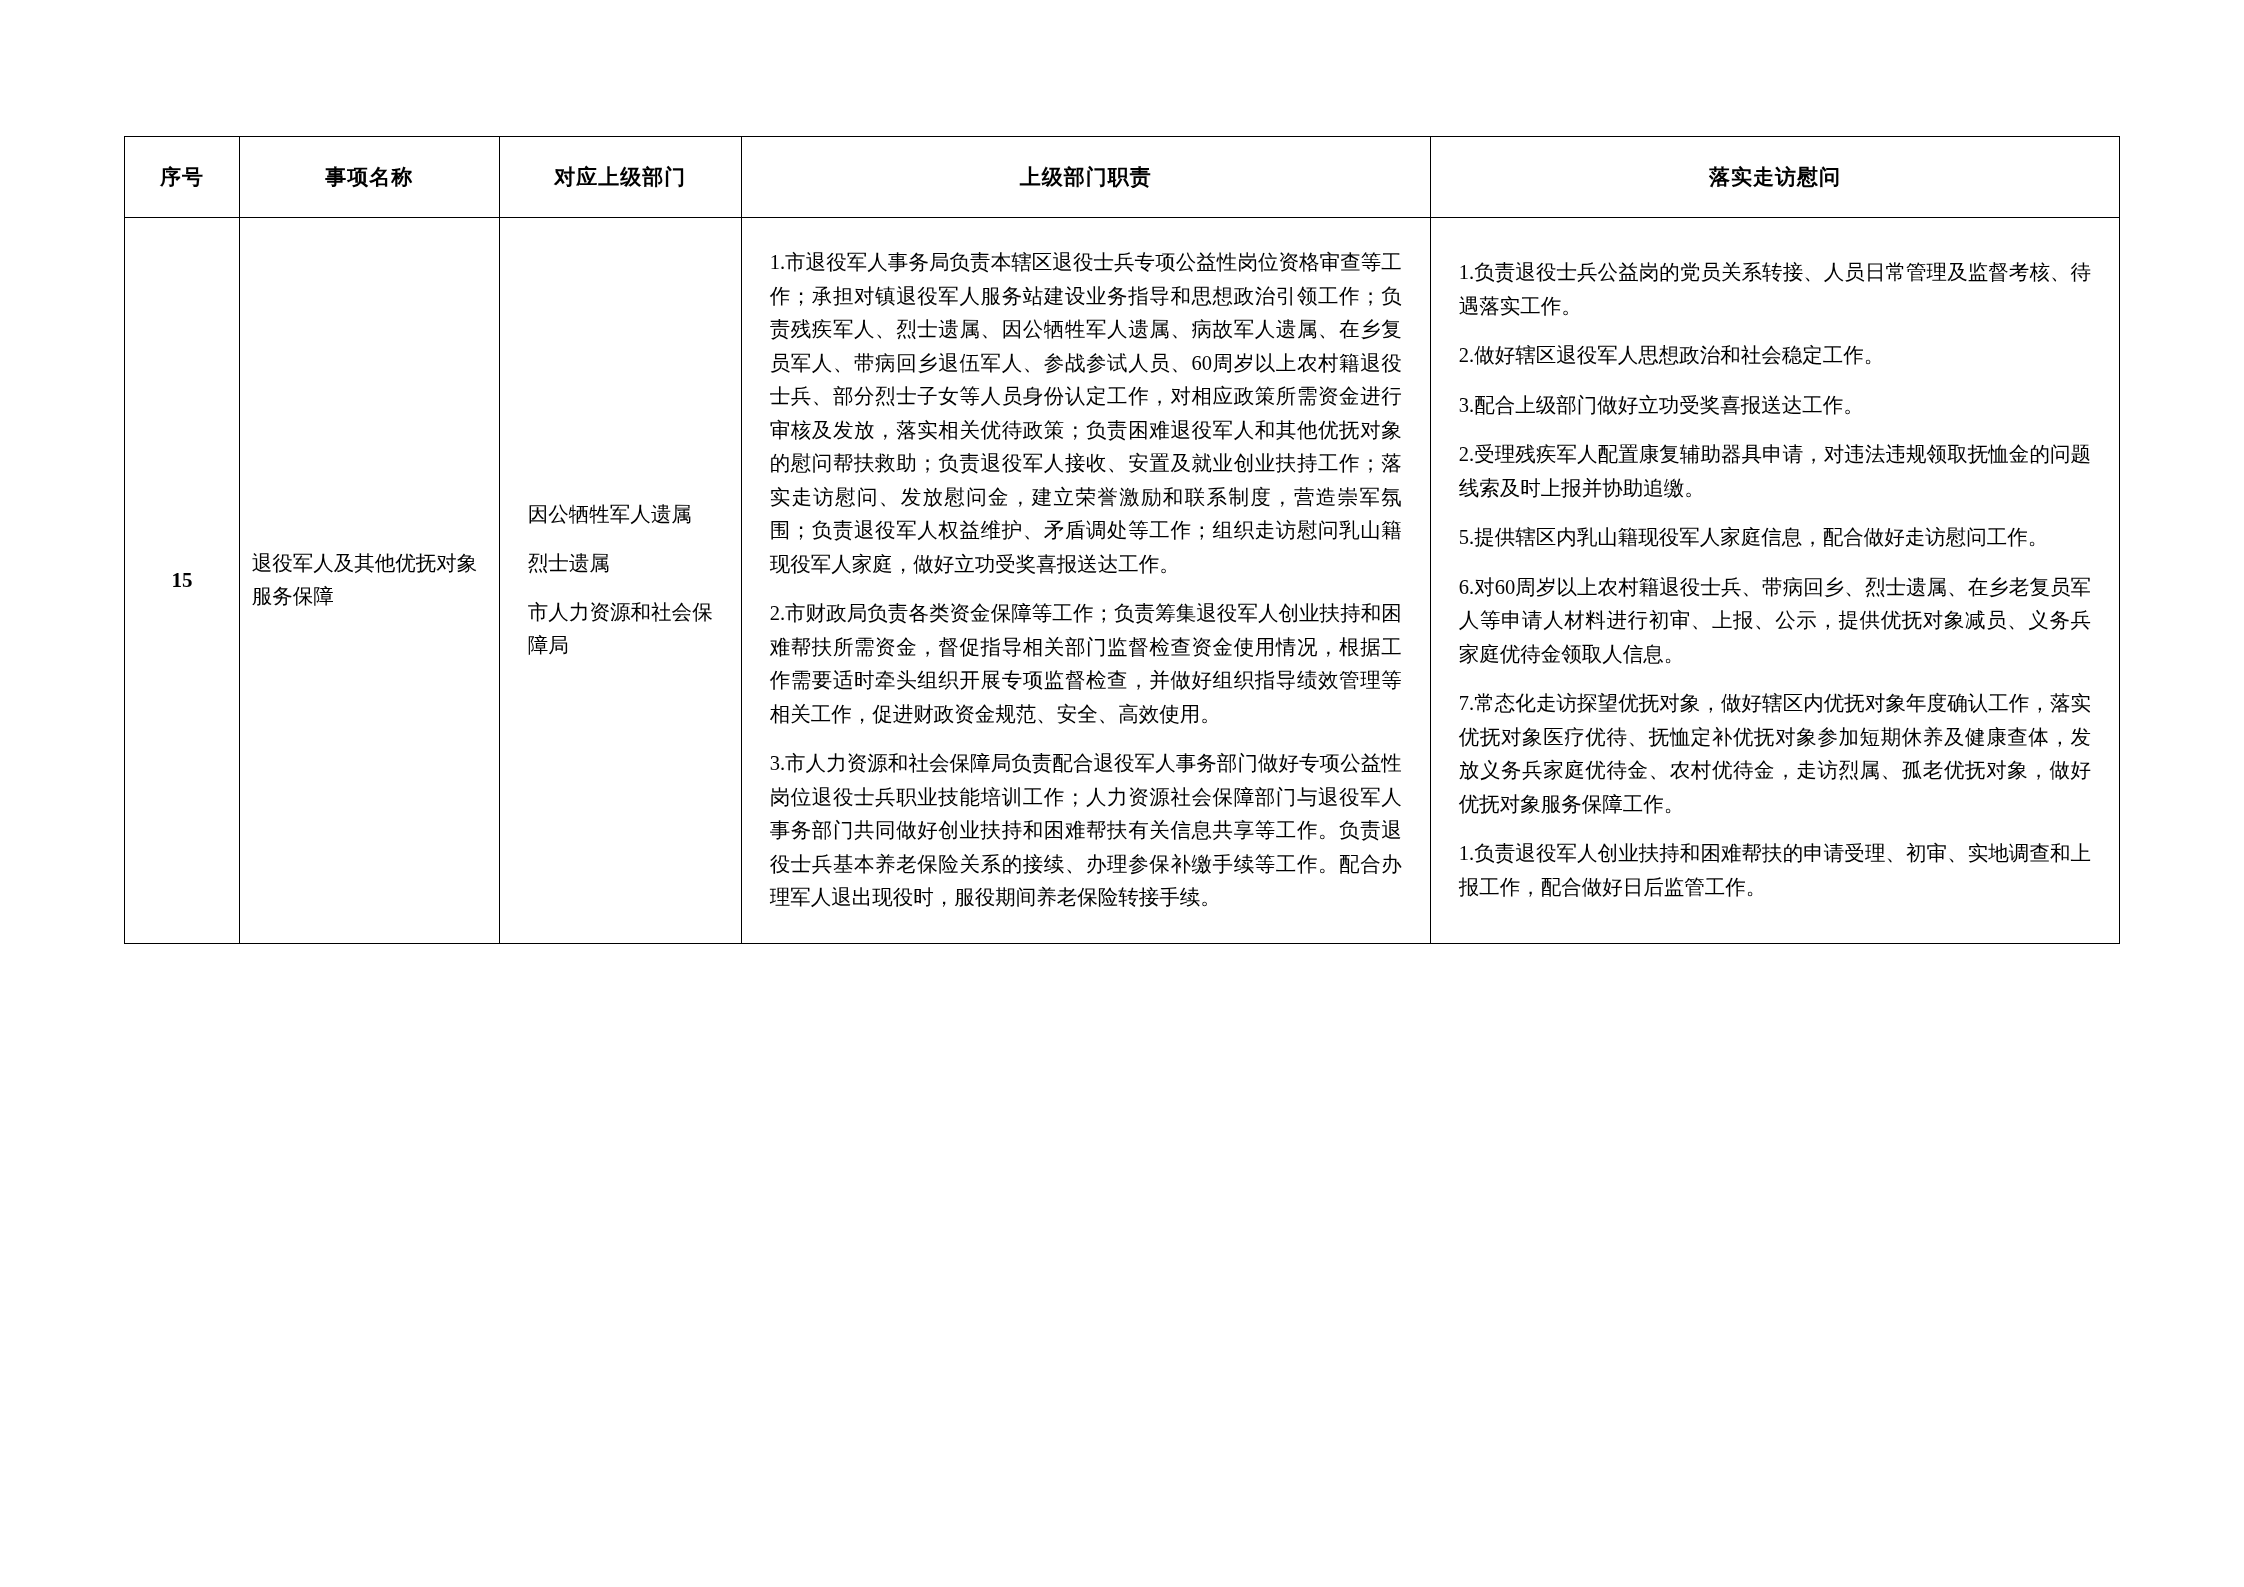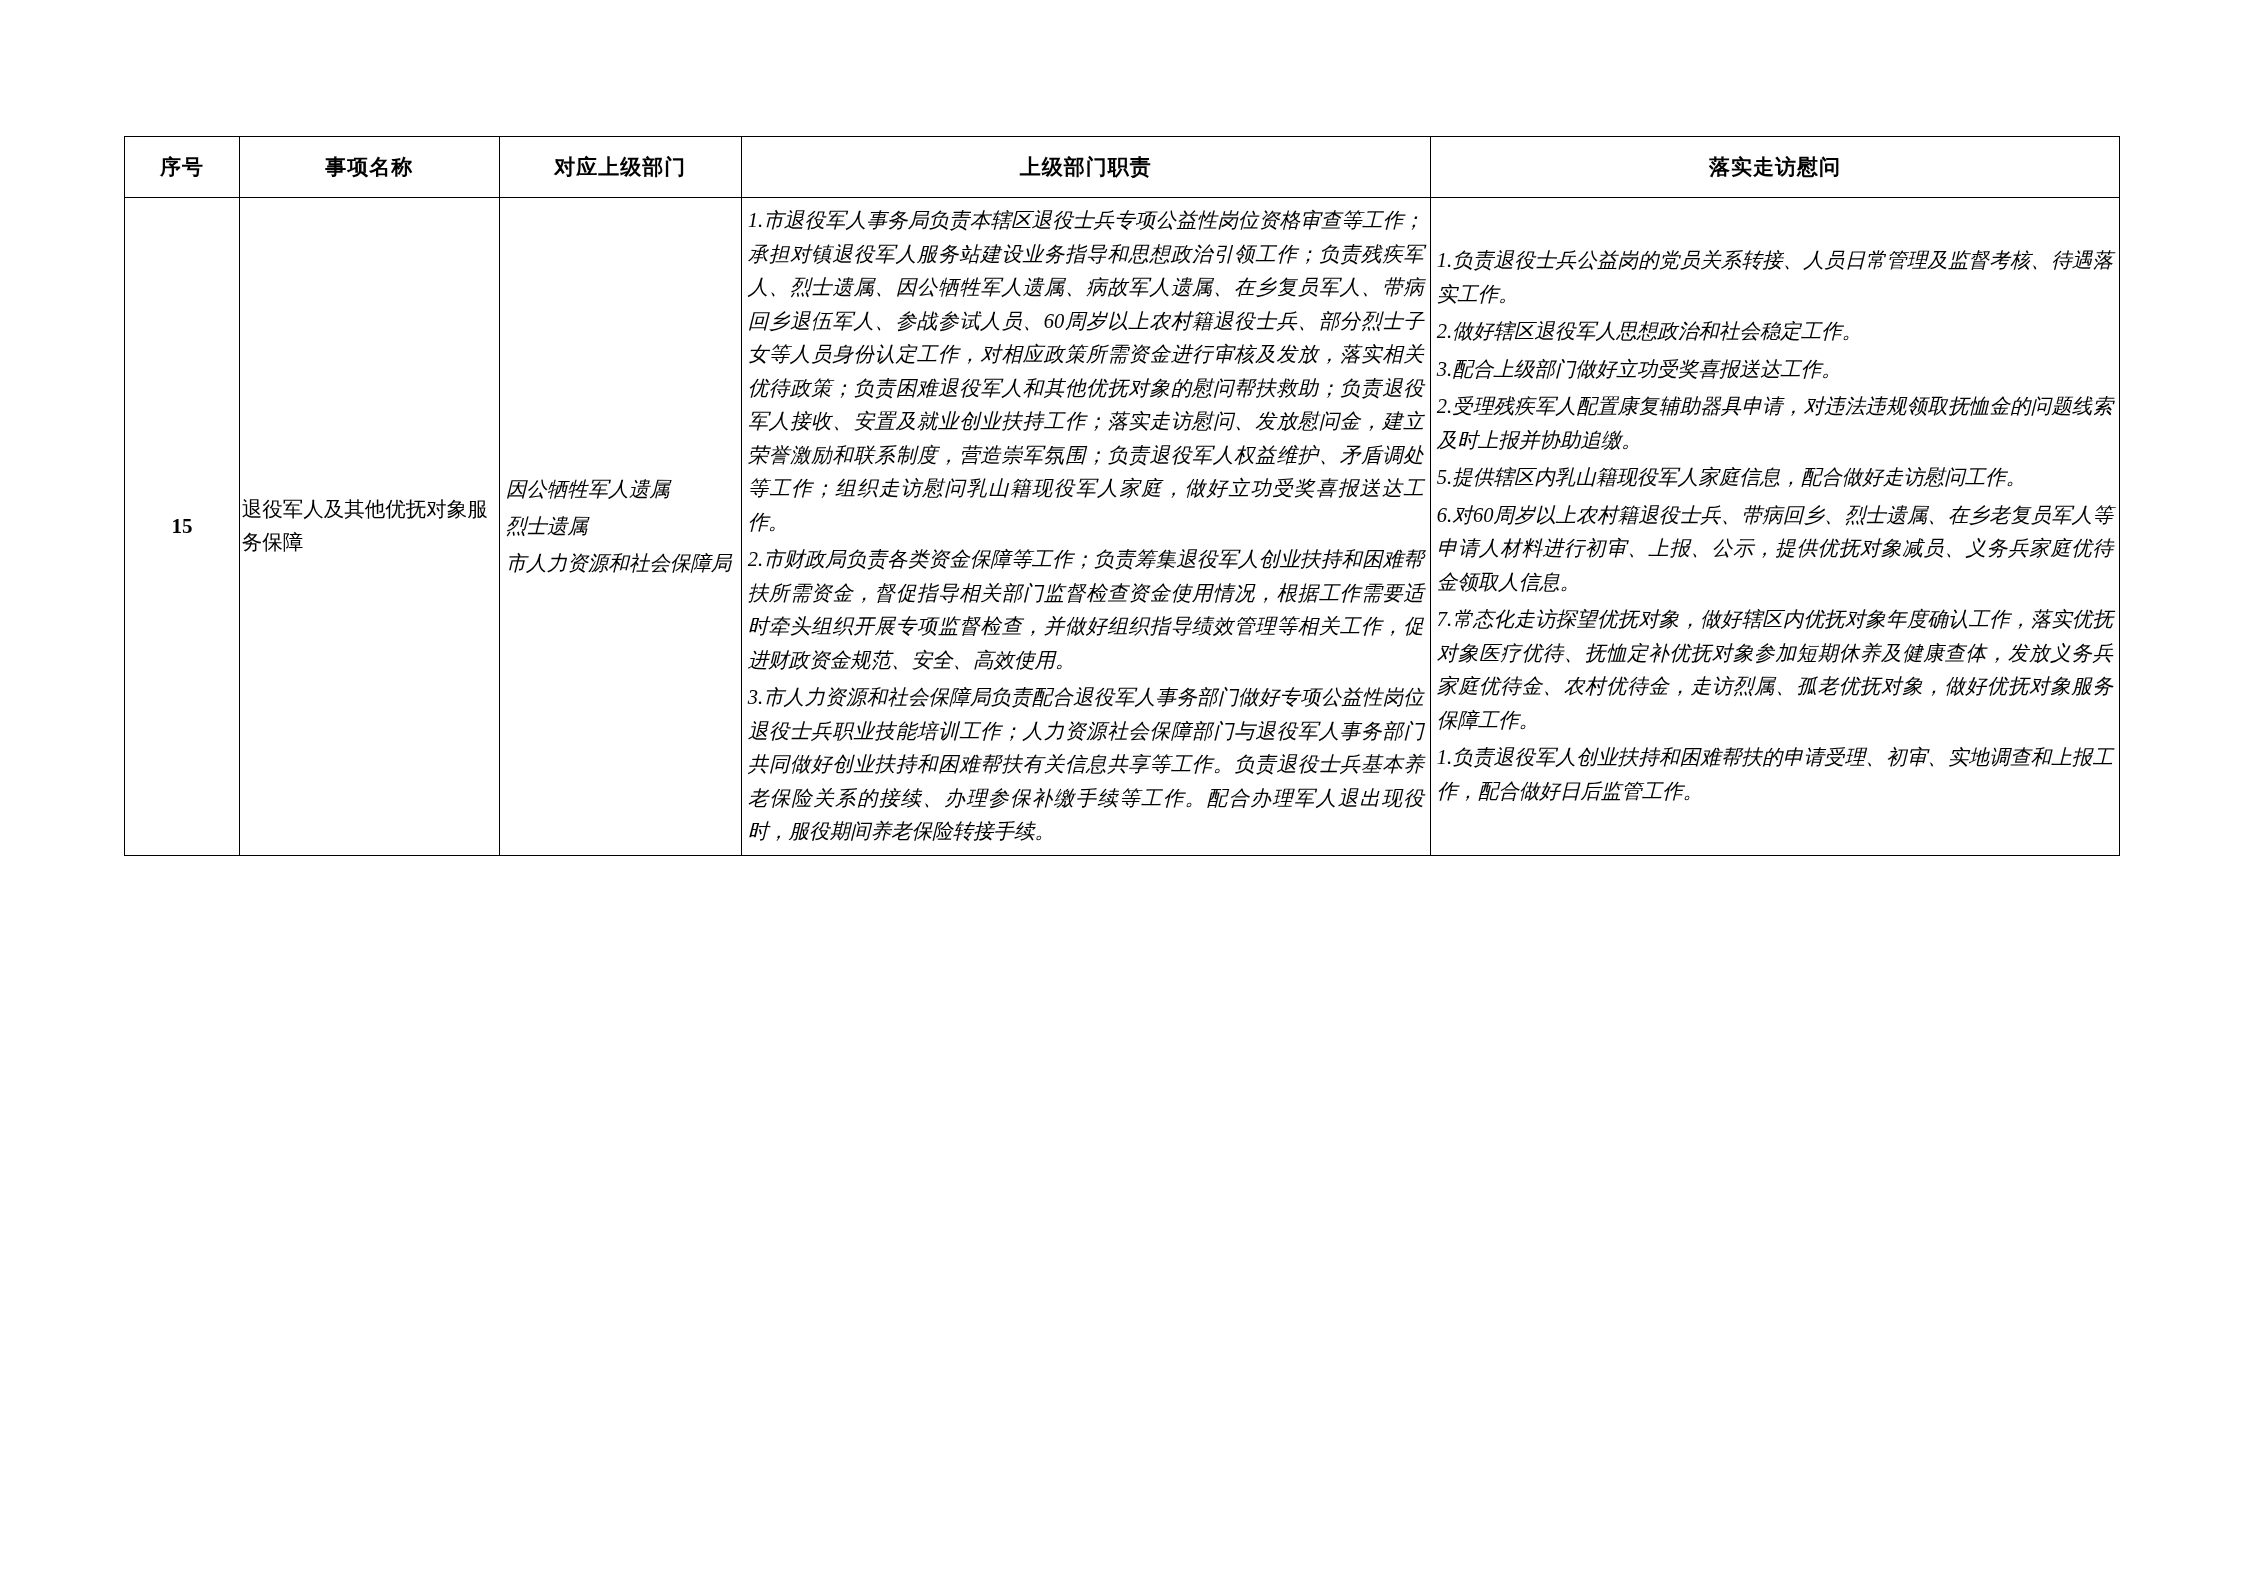--- a/index.html
+++ b/index.html
@@ -27,21 +27,21 @@
     left: 124px;
     top: 136px;
     width: 1996px;
     border-collapse: collapse;
     table-layout: fixed;
   }
   table.doc-table td,
   table.doc-table th {
     border: 1px solid #000000;
     vertical-align: middle;
-    padding: 2px;
+    padding: 12px;
   }
   thead th {
     height: 56px;
     font-weight: bold;
     font-size: 21px;
     letter-spacing: 1px;
     text-align: center;
     font-family: "Liberation Sans", "DejaVu Sans", sans-serif;
   }
   .col-seq { width: 76px; }
@@ -67,24 +67,23 @@
   td.cell-town {
     vertical-align: top;
     font-size: 20.5px;
     line-height: 33.5px;
     padding: 14px 14px 14px 14px;
   }
   td.cell-town {
     vertical-align: middle;
   }
   .para {
-    margin: 4px;
+    margin: 16px;
     text-align: justify;
     text-justify: inter-ideograph;
-    font-style: italic;
   }
   .footer {
     position: absolute;
     left: 0;
     top: 1290px;
     width: 2244px;
     text-align: center;
     font-size: 23px;
     letter-spacing: 2px;
     font-family: "Liberation Serif", "DejaVu Serif", serif;

